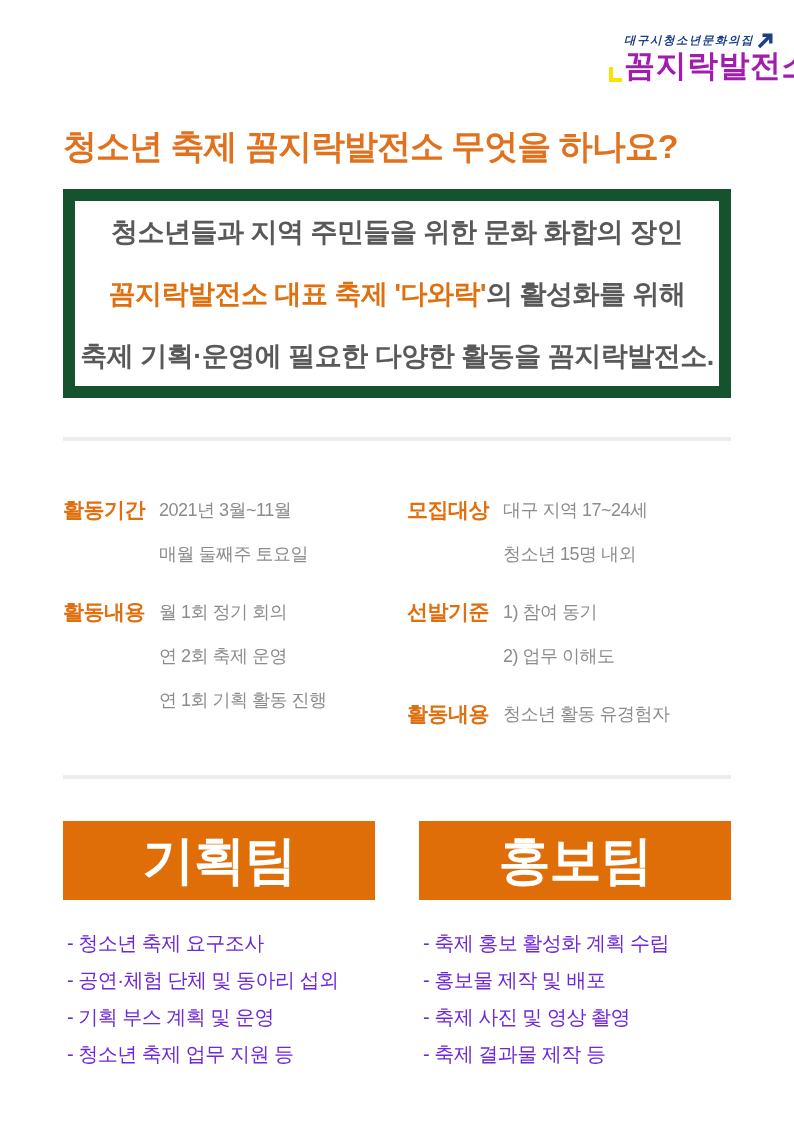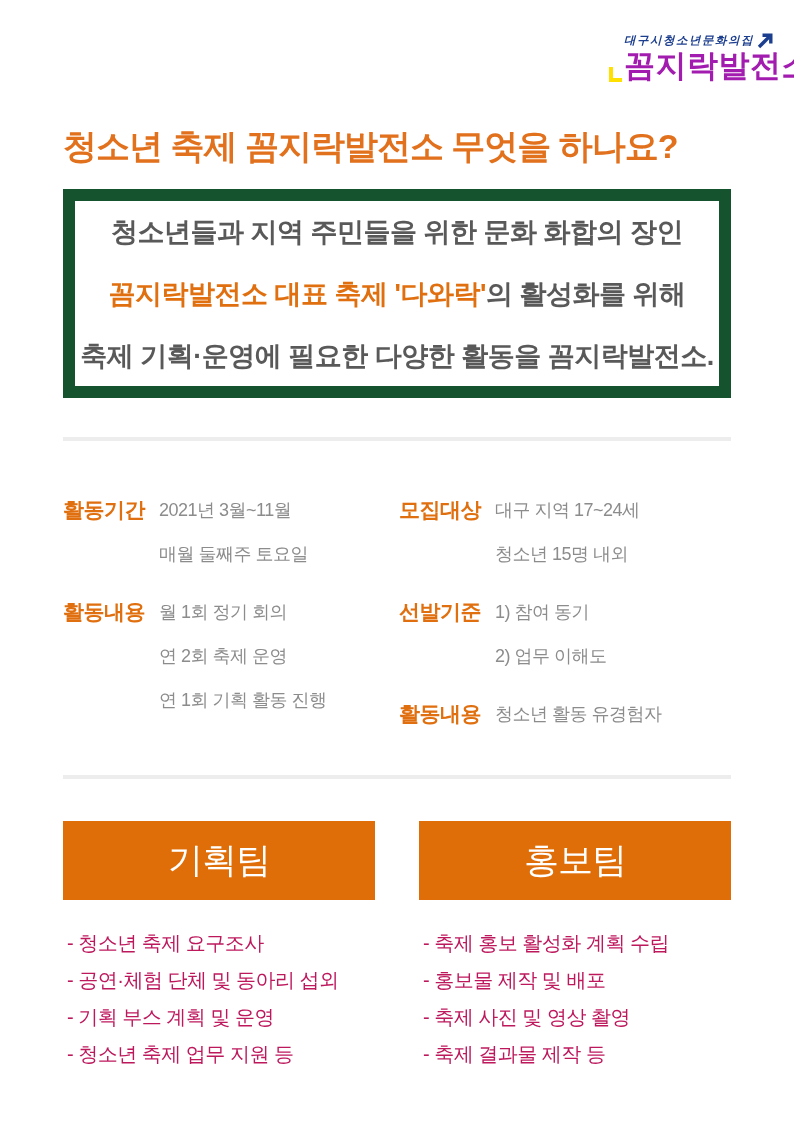--- a/index.html
+++ b/index.html
@@ -52,21 +52,21 @@
   .intro-highlight { color:#e0700f; }
 
   
   .divider { position:absolute; left:63px; width:668px; height:4px; background:#ededed; }
   .divider-1 { top:437px; }
   .divider-2 { top:775px; }
 
   
   .info-grid {
     position:absolute; left:63px; top:488px; width:668px;
-    display:grid; grid-template-columns:312px 312px; column-gap:24px;
+    display:grid; grid-template-columns:312px 312px; column-gap:32px;
   }
   .info-col { display:flex; flex-direction:column; }
   .info-group { display:flex; flex-direction:row; margin-bottom:14px; }
   .info-label {
     width:96px; flex:0 0 96px;
     font-size:21px; font-weight:800; color:#e0700f; line-height:44px;
     letter-spacing:-0.5px; white-space:nowrap;
   }
   .info-values { display:flex; flex-direction:column; }
   .info-value {
@@ -76,25 +76,25 @@
 
   
   .teams {
     position:absolute; left:63px; top:821px; width:668px;
     display:grid; grid-template-columns:312px 312px; column-gap:44px;
   }
   .team { display:flex; flex-direction:column; }
   .team-bar {
     height:79px; background:#e06e08; color:#ffffff;
     display:flex; align-items:center; justify-content:center;
-    font-size:35px; font-weight:400; letter-spacing:-1px;
+    font-size:52px; font-weight:700; letter-spacing:-1px;
   }
   .team-list { margin-top:25px; padding-left:4px; display:flex; flex-direction:column; }
   .team-item {
-    font-size:20px; font-weight:400; color:#be185d; line-height:37px;
+    font-size:20px; font-weight:400; color:#6d28d9; line-height:37px;
     letter-spacing:-0.5px; white-space:nowrap;
   }
 </style>
 </head>
 <body>
 
 <div class="page">
 
   <div class="logo">
     <div class="logo-l"></div>

